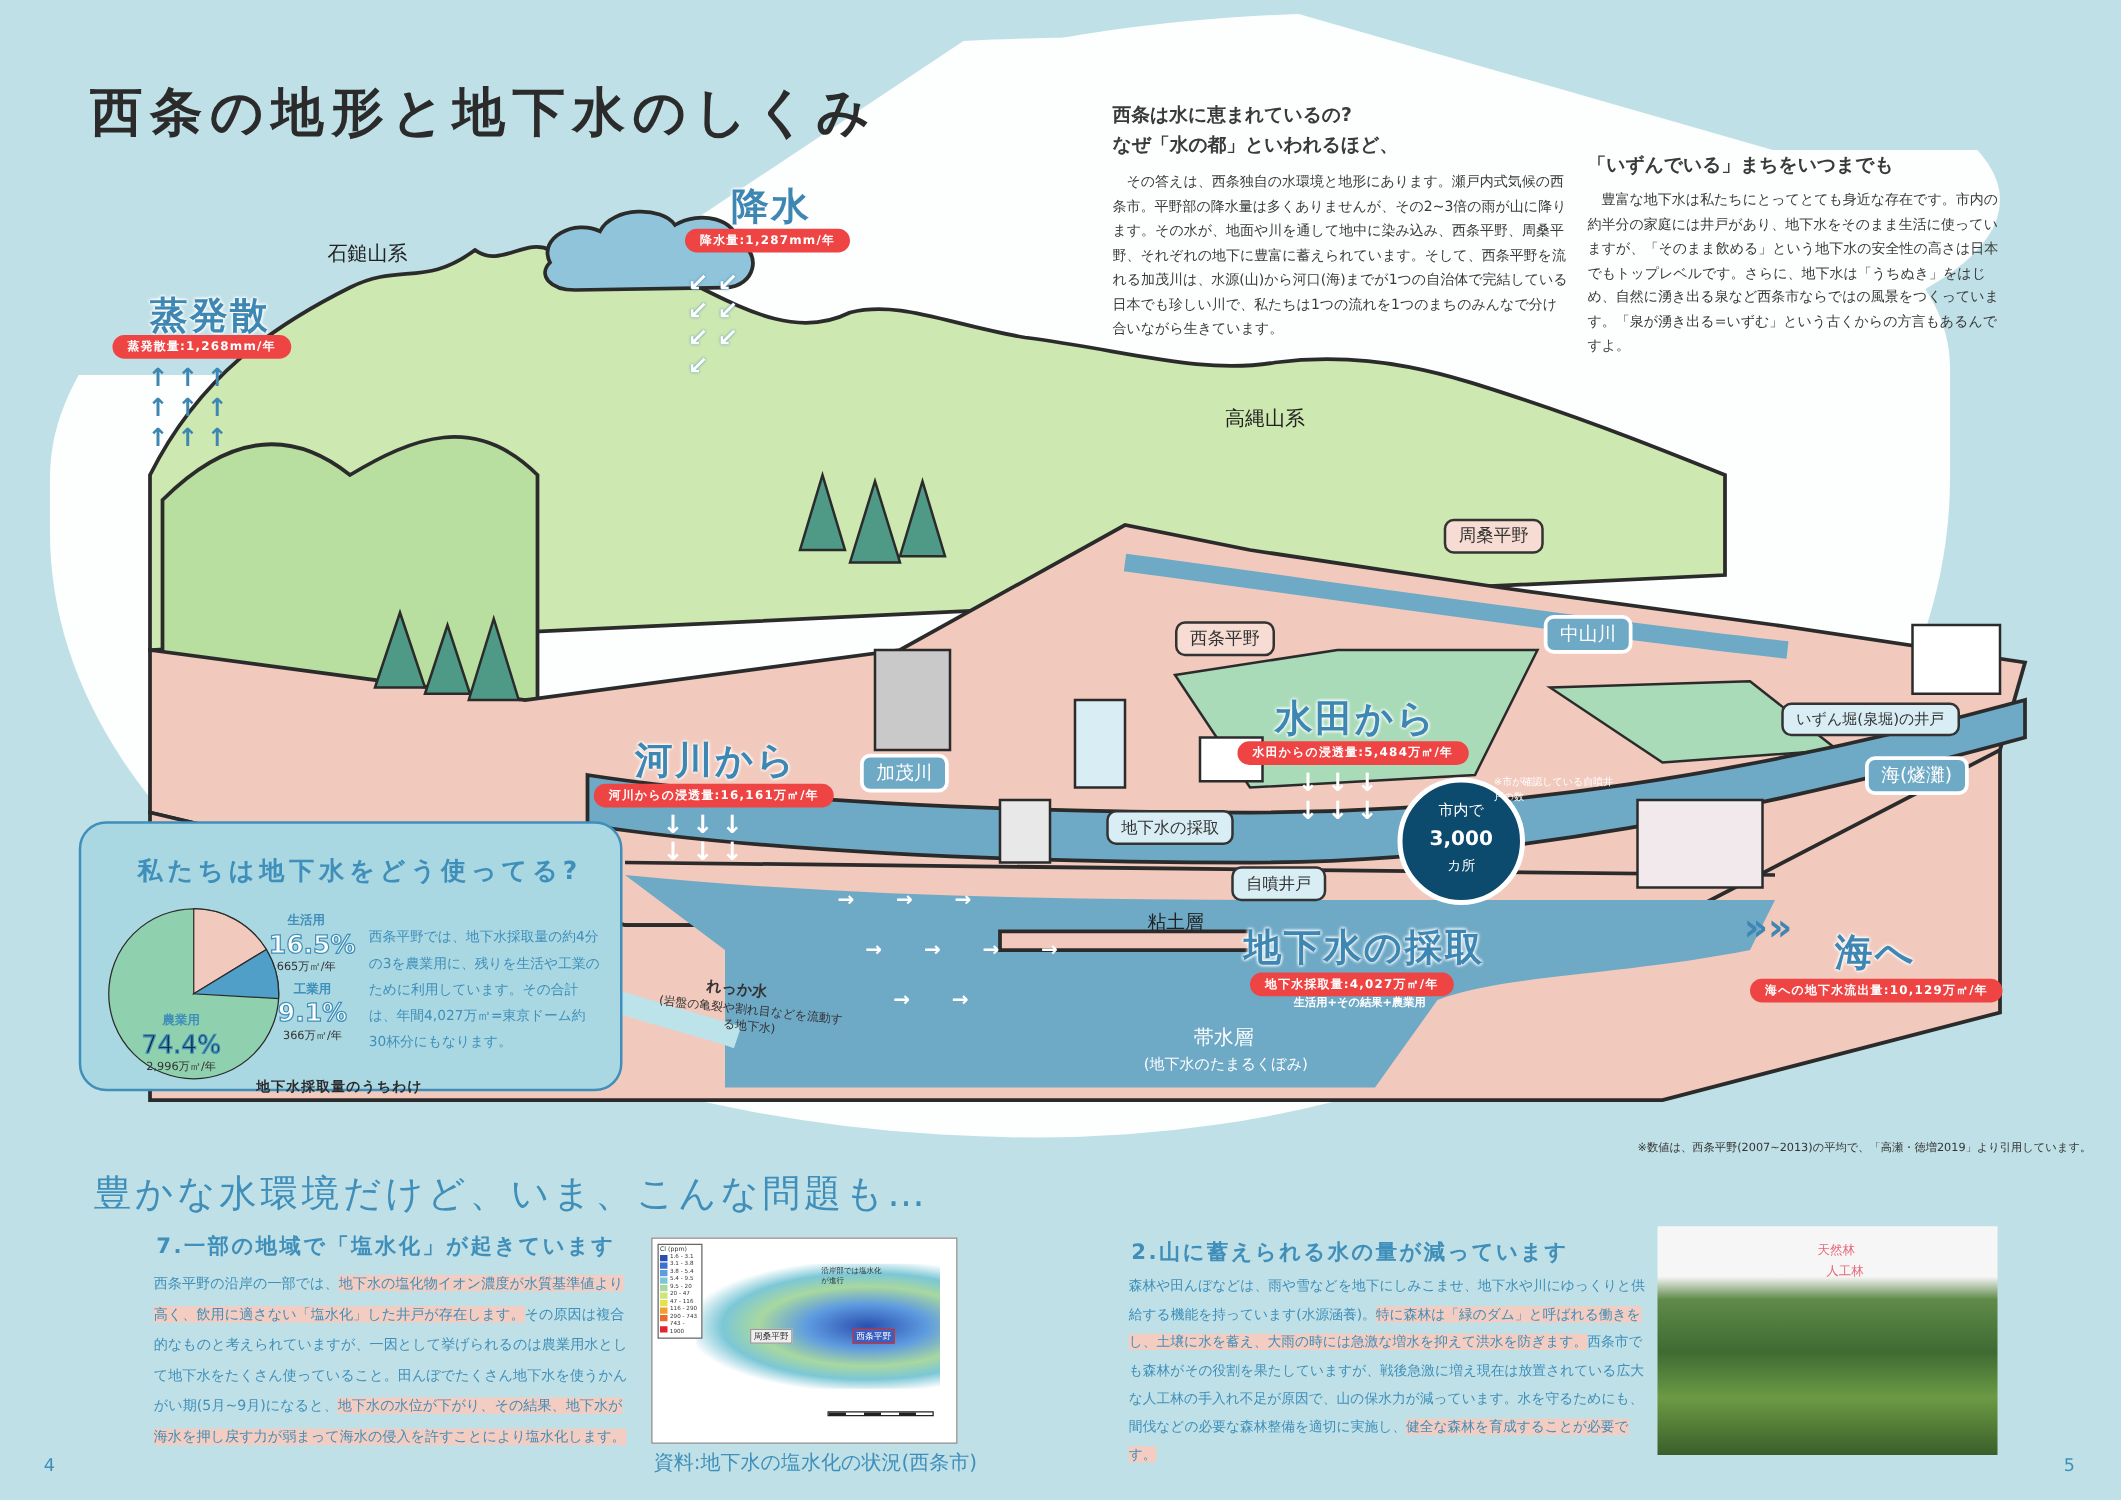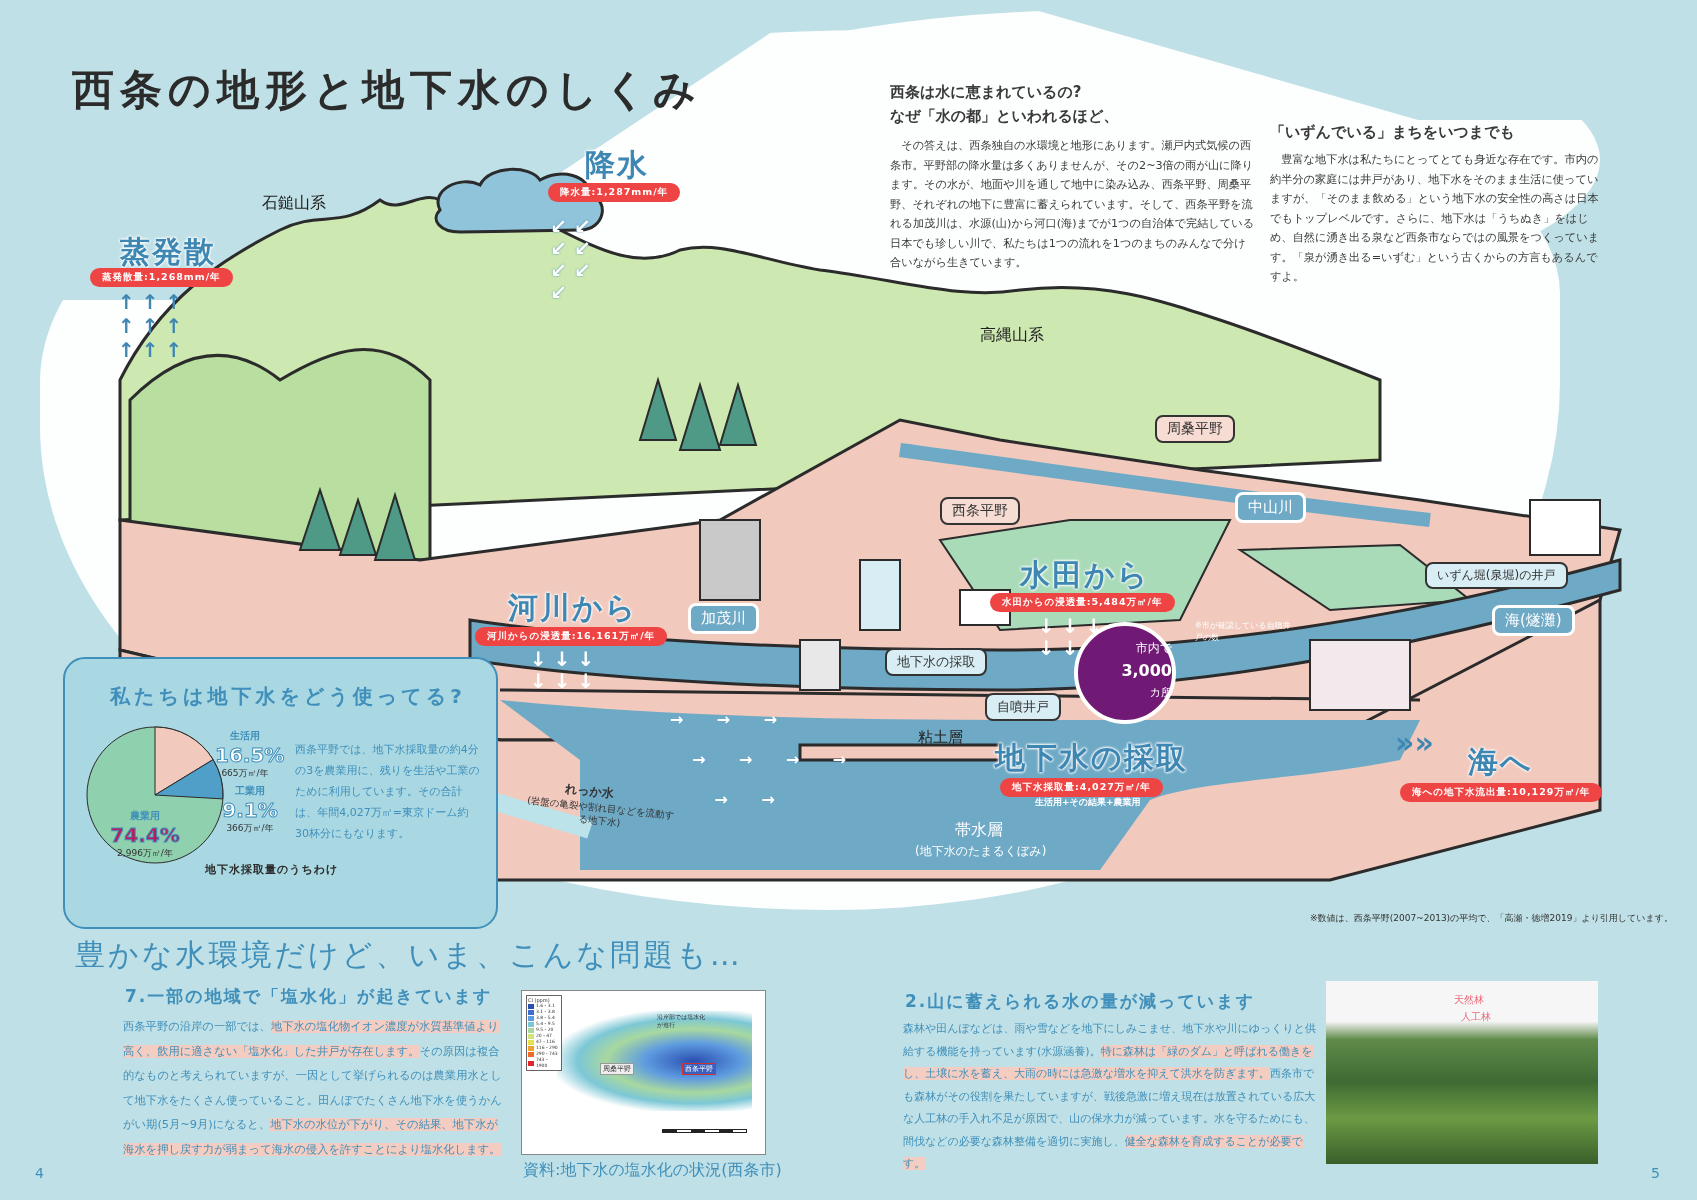--- a/index.html
+++ b/index.html
@@ -109,21 +109,21 @@
 <div class="abs arrow" style="left:1038px;top:615px;line-height:22px">↓ ↓ ↓<br>↓ ↓ ↓</div>
 
 <div class="abs bigblue" style="left:508px;top:588px">河川から</div>
 <div class="abs pill" style="left:475px;top:627px">河川からの浸透量:16,161万㎥/年</div>
 <div class="abs arrow" style="left:530px;top:648px;line-height:22px">↓ ↓ ↓<br>↓ ↓ ↓</div>
 
 <div class="abs tag" style="left:885px;top:648px;font-size:13px">地下水の採取</div>
 <div class="abs tag" style="left:985px;top:693px;font-size:13px">自噴井戸</div>
 <div class="abs lbl" style="left:918px;top:728px;font-size:15px">粘土層</div>
 
-<div class="abs" style="left:1074px;top:622px;width:102px;height:102px;border-radius:50%;background:#701a75;border:4px solid #fff;color:#fff;text-align:right;padding-top:14px">
+<div class="abs" style="left:1118px;top:622px;width:102px;height:102px;border-radius:50%;background:#0c4a6e;border:4px solid #fff;color:#fff;text-align:center;padding-top:14px">
   <div style="font-size:12px">市内で</div>
   <div style="font-size:16px;font-weight:bold;line-height:28px">3,000</div>
   <div style="font-size:11px">カ所</div>
 </div>
 <div class="abs" style="left:1195px;top:620px;width:100px;font-size:8px;color:#fff;line-height:12px">※市が確認している自噴井戸の数</div>
 
 <div class="abs bigblue" style="left:995px;top:738px">地下水の採取</div>
 <div class="abs pill" style="left:1000px;top:778px">地下水採取量:4,027万㎥/年</div>
 <div class="abs" style="left:1035px;top:796px;font-size:9px;color:#fff;font-weight:bold">生活用+その結果+農業用</div>
 
@@ -132,40 +132,40 @@
 <div class="abs arrow blue" style="left:1395px;top:725px;font-size:30px">»»</div>
 
 <div class="abs" style="left:955px;top:820px;color:#fff;font-size:16px">帯水層</div>
 <div class="abs" style="left:915px;top:843px;color:#fff;font-size:12px">(地下水のたまるくぼみ)</div>
 <div class="abs" style="left:565px;top:783px;font-size:12px;font-weight:bold;transform:rotate(6deg)">れっか水</div>
 <div class="abs" style="left:525px;top:802px;width:150px;font-size:9.5px;text-align:center;transform:rotate(6deg)">(岩盤の亀裂や割れ目などを流動する地下水)</div>
 <div class="abs arrow" style="left:670px;top:700px;line-height:40px;font-size:16px">→&nbsp;&nbsp;&nbsp;&nbsp;&nbsp;&nbsp;→&nbsp;&nbsp;&nbsp;&nbsp;&nbsp;&nbsp;→<br>&nbsp;&nbsp;&nbsp;&nbsp;→&nbsp;&nbsp;&nbsp;&nbsp;&nbsp;&nbsp;→&nbsp;&nbsp;&nbsp;&nbsp;&nbsp;&nbsp;→&nbsp;&nbsp;&nbsp;&nbsp;&nbsp;&nbsp;→<br>&nbsp;&nbsp;&nbsp;&nbsp;&nbsp;&nbsp;&nbsp;&nbsp;→&nbsp;&nbsp;&nbsp;&nbsp;&nbsp;&nbsp;→</div>
 
 <div class="abs" style="left:1310px;top:912px;font-size:9px;color:#333;white-space:nowrap">※数値は、西条平野(2007~2013)の平均で、「高瀬・徳増2019」より引用しています。</div>
 
-<div class="abs" style="left:63px;top:657px;width:435px;height:272px;background:#a9d8e3;border:2px solid #3f8fba;border-radius:22px">
+<div class="abs" style="left:63px;top:657px;width:435px;height:216px;background:#a9d8e3;border:2px solid #3f8fba;border-radius:22px">
   <div class="abs" style="left:45px;top:24px;font-size:20px;font-weight:900;color:#3f8fba;letter-spacing:4px;white-space:nowrap">私たちは地下水をどう使ってる?</div>
   <svg class="abs" style="left:20px;top:66px" width="140" height="140" viewBox="-70 -70 140 140">
     <circle r="68" fill="#8fd0ae" stroke="#2b2b2b" stroke-width="1"></circle>
     <path d="M0,0 L0,-68 A68,68 0 0,1 58.1,-35.4 Z" fill="#f1c9bd" stroke="#2b2b2b" stroke-width="1"></path>
     <path d="M0,0 L58.1,-35.4 A68,68 0 0,1 67.8,3.9 Z" fill="#4f9fc8" stroke="#2b2b2b" stroke-width="1"></path>
   </svg>
   <div class="abs" style="left:150px;top:70px;text-align:center;width:60px">
     <div style="font-size:10px;font-weight:bold;color:#3f8fba">生活用</div>
     <div style="font-size:20px;font-weight:bold;color:#fff;-webkit-text-stroke:1px #3f8fba">16.5%</div>
     <div style="font-size:9px">665万㎥/年</div>
   </div>
   <div class="abs" style="left:155px;top:125px;text-align:center;width:60px">
     <div style="font-size:10px;font-weight:bold;color:#3f8fba">工業用</div>
     <div style="font-size:20px;font-weight:bold;color:#fff;-webkit-text-stroke:1px #3f8fba">9.1%</div>
     <div style="font-size:9px">366万㎥/年</div>
   </div>
   <div class="abs" style="left:40px;top:150px;text-align:center;width:80px">
     <div style="font-size:10px;font-weight:bold;color:#3f8fba">農業用</div>
-    <div style="font-size:20px;font-weight:bold;color:#be185d;-webkit-text-stroke:1px #3f8fba">74.4%</div>
+    <div style="font-size:20px;font-weight:normal;color:#0f172a;-webkit-text-stroke:1px #3f8fba">74.4%</div>
     <div style="font-size:9px">2,996万㎥/年</div>
   </div>
   <p class="abs" style="left:230px;top:80px;width:185px;font-size:11px;line-height:21px;color:#3f8fba">西条平野では、地下水採取量の約4分の3を農業用に、残りを生活や工業のために利用しています。その合計は、年間4,027万㎥=東京ドーム約30杯分にもなります。</p>
   <div class="abs" style="left:140px;top:203px;font-size:11px;font-weight:900;color:#2b2b2b;letter-spacing:1px">地下水採取量のうちわけ</div>
 </div>
 
 <div class="abs section-title" style="left:75px;top:935px">豊かな水環境だけど、いま、こんな問題も…</div>
 
 <div class="abs sub-title" style="left:125px;top:985px">7.一部の地域で「塩水化」が起きています</div>
 <p class="abs para" style="left:123px;top:1015px;width:385px" id="p1text"><span>西条平野の沿岸の一部では、</span><span class="hl">地下水の塩化物イオン濃度が水質基準値より高く、飲用に適さない「塩水化」した井戸が存在します。</span><span>その原因は複合的なものと考えられていますが、一因として挙げられるのは農業用水として地下水をたくさん使っていること。田んぼでたくさん地下水を使うかんがい期(5月~9月)になると、</span><span class="hl">地下水の水位が下がり、その結果、地下水が海水を押し戻す力が弱まって海水の侵入を許すことにより塩水化します。</span></p>

